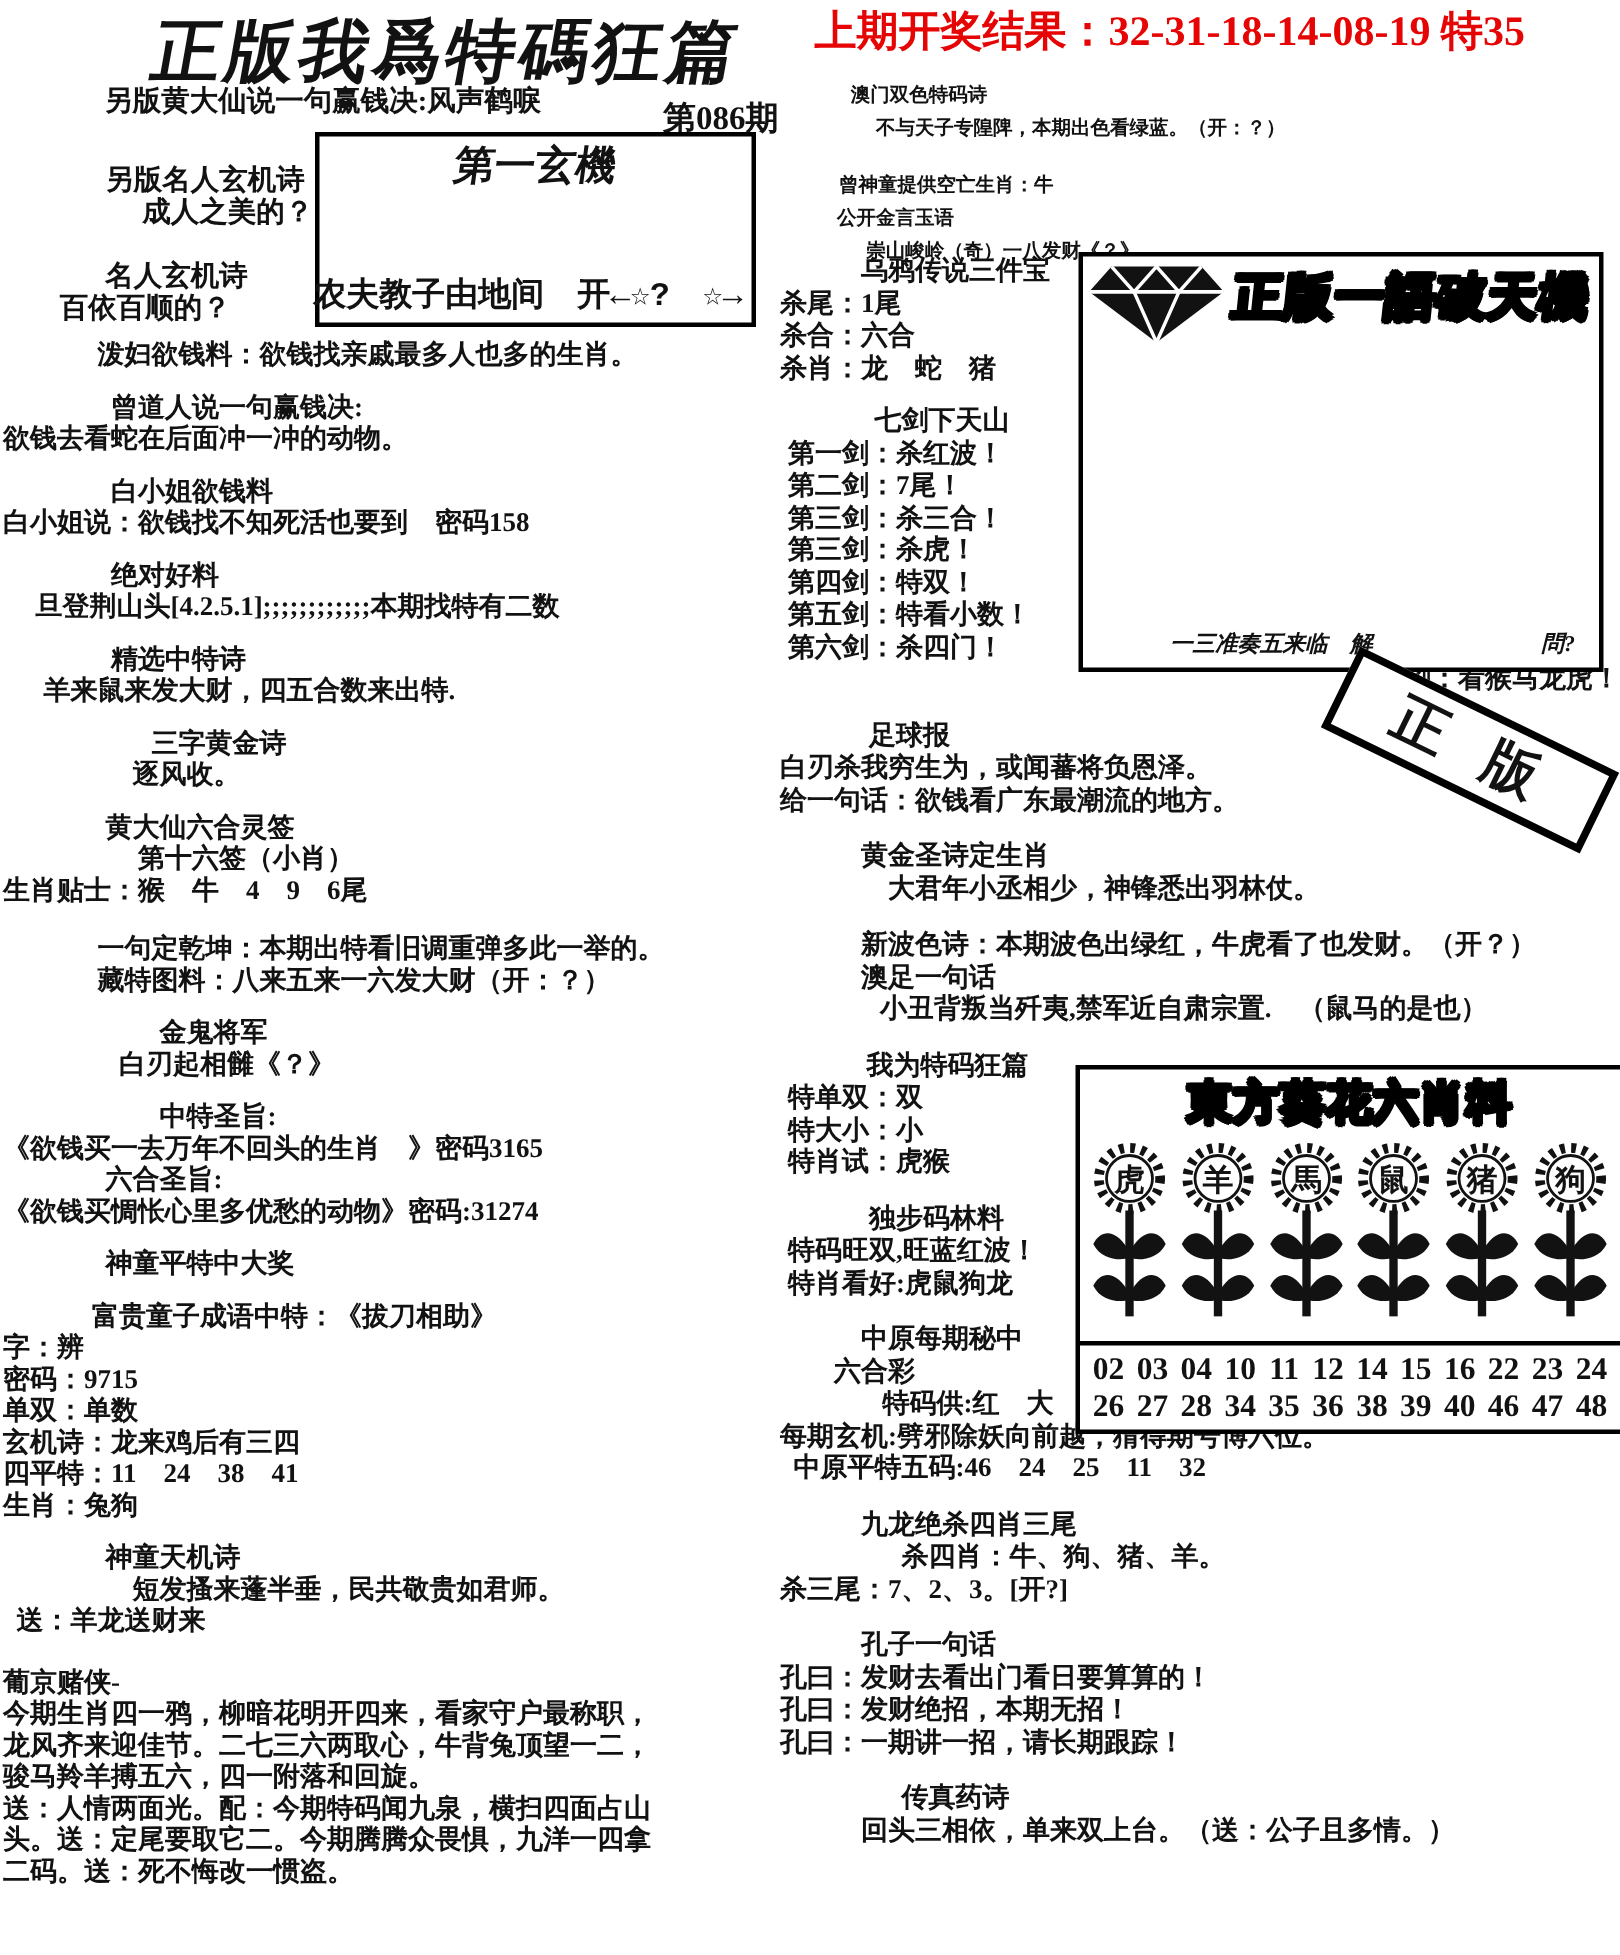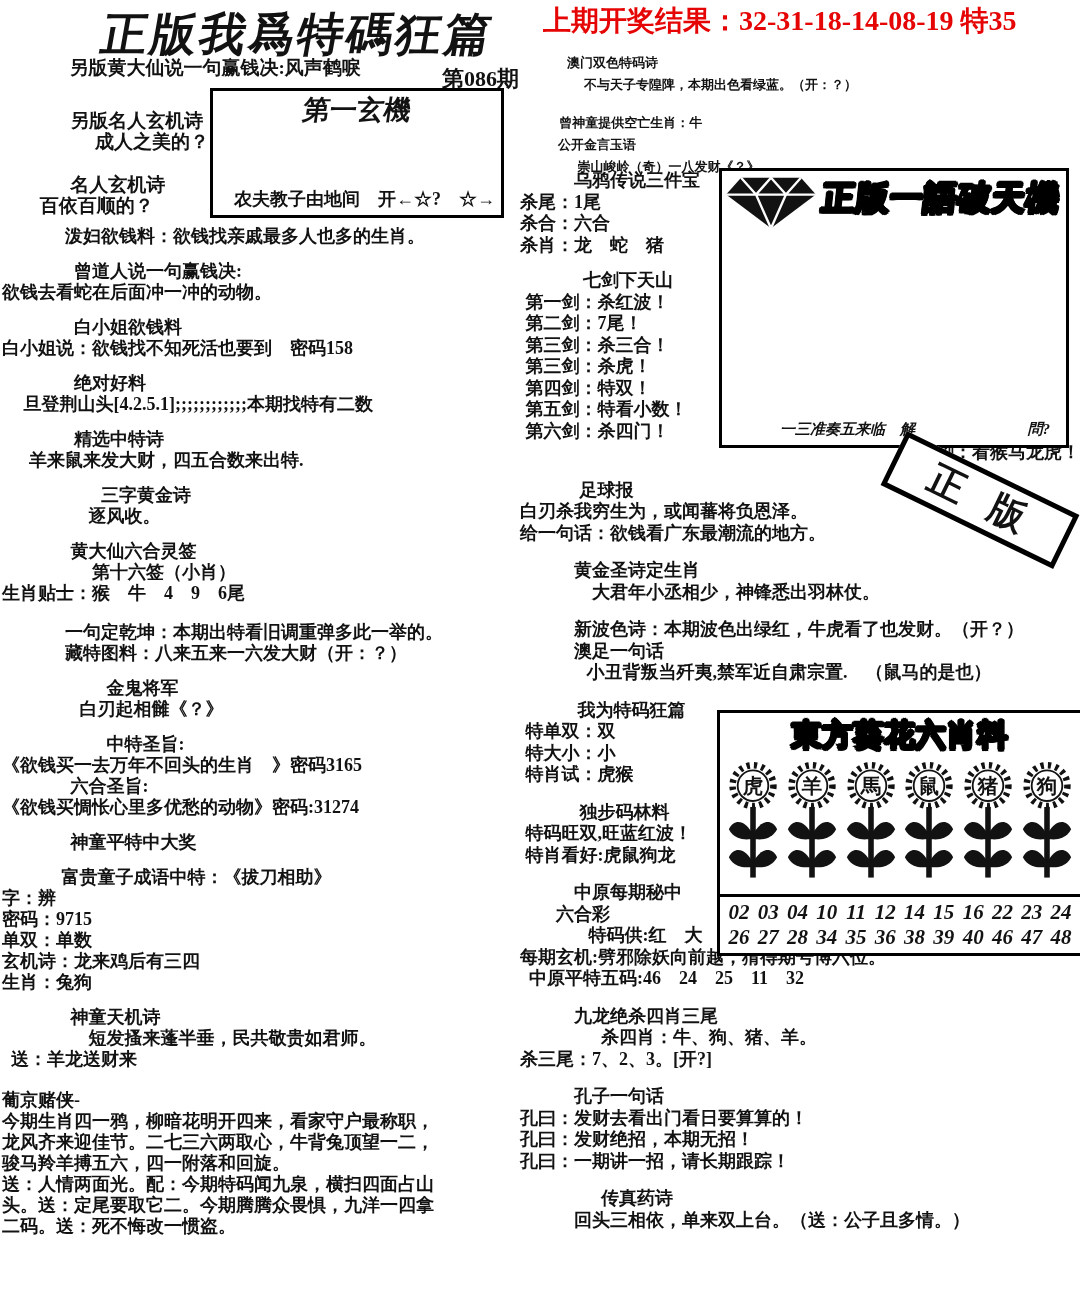--- a/index.html
+++ b/index.html
@@ -13,39 +13,39 @@
   .red-header{position:absolute;left:543px;top:2px;font-size:28px;color:#e60505;white-space:nowrap;}
   .main-title{position:absolute;left:102px;top:4px;margin:0;font-size:46px;font-weight:900;
     letter-spacing:3px;transform:skewX(-10deg);white-space:nowrap;}
   .intro{position:absolute;left:60px;top:57px;font-size:19px;line-height:21px;}
   .issue{position:absolute;left:426px;top:64px;font-size:22px;margin-left:16px;}
   .mingren{position:absolute;left:36px;top:110px;font-size:19px;line-height:21px;}
   .right-top{position:absolute;left:545px;top:52px;font-size:13px;line-height:22px;}
   
   .box1{position:absolute;left:210px;top:88px;width:288px;height:124px;border:3px solid #000;background:#fff;}
   .box1-title{text-align:center;font-size:27px;margin-top:1px;transform:skewX(-8deg);}
-  .box1-footer{position:absolute;right:6px;bottom:4px;font-size:18px;white-space:nowrap;}
+  .box1-footer{position:absolute;right:6px;bottom:4px;font-size:22px;white-space:nowrap;font-family:Liberation Mono, monospace;}
   
   .left-col{position:absolute;left:2px;top:226px;width:525px;font-size:18px;line-height:21px;}
   .mid-col{position:absolute;left:520px;top:170px;width:560px;font-size:18px;line-height:21.5px;}
   
   .diamond-box{position:absolute;left:719px;top:168px;width:344px;height:274px;border:3px solid #000;background:#fff;}
   .dbox-header{display:flex;align-items:flex-start;gap:4px;padding:3px 2px 0 2px;}
   .dbox-title{font-size:33px;letter-spacing:1px;transform:skewX(-6deg);margin-top:2px;white-space:nowrap;}
   .dbox-footer{position:absolute;left:0;right:0;bottom:6px;display:flex;justify-content:space-between;
     padding:0 16px 0 58px;font-size:15px;font-style:italic;}
   
   .stamp{position:absolute;left:884px;top:470px;width:158px;height:50px;border:5px solid #000;background:#fff;
     transform:rotate(26deg);display:flex;align-items:center;justify-content:center;
     font-size:37px;letter-spacing:30px;padding-left:24px;white-space:nowrap;}
   
   .sun-box{position:absolute;left:717px;top:710px;width:360px;height:240px;border:3px solid #000;background:#fff;}
   .sun-title{text-align:center;font-size:30px;margin-top:2px;letter-spacing:1px;white-space:nowrap;}
   .flowers{display:flex;justify-content:space-around;align-items:flex-start;padding:2px 4px 0 4px;height:136px;}
-  .numbers{position:absolute;left:0;right:0;bottom:0;border-top:3px solid #000;padding:3px 6px;font-size:21px;font-style:italic;}
+  .numbers{position:absolute;left:0;right:0;bottom:0;border-top:3px solid #000;padding:3px 6px;font-size:21px;}
   .numrow{display:flex;justify-content:space-between;line-height:25px;}
   .num{width:26px;text-align:center;}
   
   .outline-text{
     color:#fff;
     -webkit-text-stroke:2px #000;
     text-shadow:2px 0 0 #000,-2px 0 0 #000,0 2px 0 #000,0 -2px 0 #000,
       1.5px 1.5px 0 #000,-1.5px 1.5px 0 #000,1.5px -1.5px 0 #000,-1.5px -1.5px 0 #000;
   }
 </style>
@@ -110,20 +110,21 @@
       <div class="line" style="padding-left: 5.8em; margin-top: 14px;">中特圣旨:</div>
       <div class="line" style="padding-left: 0em;">《欲钱买一去万年不回头的生肖　》密码3165</div>
       <div class="line" style="padding-left: 3.8em;">六合圣旨:</div>
       <div class="line" style="padding-left: 0em;">《欲钱买惆怅心里多优愁的动物》密码:31274</div>
       <div class="line" style="padding-left: 3.8em; margin-top: 14px;">神童平特中大奖</div>
       <div class="line" style="padding-left: 3.3em; margin-top: 14px;">富贵童子成语中特：《拔刀相助》</div>
       <div class="line" style="padding-left: 0em;">字：辨</div>
       <div class="line" style="padding-left: 0em;">密码：9715</div>
       <div class="line" style="padding-left: 0em;">单双：单数</div>
       <div class="line" style="padding-left: 0em;">玄机诗：龙来鸡后有三四</div>
+      <div class="line" style="padding-left: 0em;">四平特：11　24　38　41</div>
       <div class="line" style="padding-left: 0em;">生肖：兔狗</div>
       <div class="line" style="padding-left: 3.8em; margin-top: 14px;">神童天机诗</div>
       <div class="line" style="padding-left: 4.8em;">短发搔来蓬半垂，民共敬贵如君师。</div>
       <div class="line" style="padding-left: 0.5em;">送：羊龙送财来</div>
       <div class="line" style="padding-left: 0em; margin-top: 20px;">葡京赌侠-</div>
       <div class="line" style="padding-left: 0em;">今期生肖四一鸦，柳暗花明开四来，看家守户最称职，</div>
       <div class="line" style="padding-left: 0em;">龙风齐来迎佳节。二七三六两取心，牛背兔顶望一二，</div>
       <div class="line" style="padding-left: 0em;">骏马羚羊搏五六，四一附落和回旋。</div>
       <div class="line" style="padding-left: 0em;">送：人情两面光。配：今期特码闻九泉，横扫四面占山</div>
       <div class="line" style="padding-left: 0em;">头。送：定尾要取它二。今期腾腾众畏惧，九洋一四拿</div>

